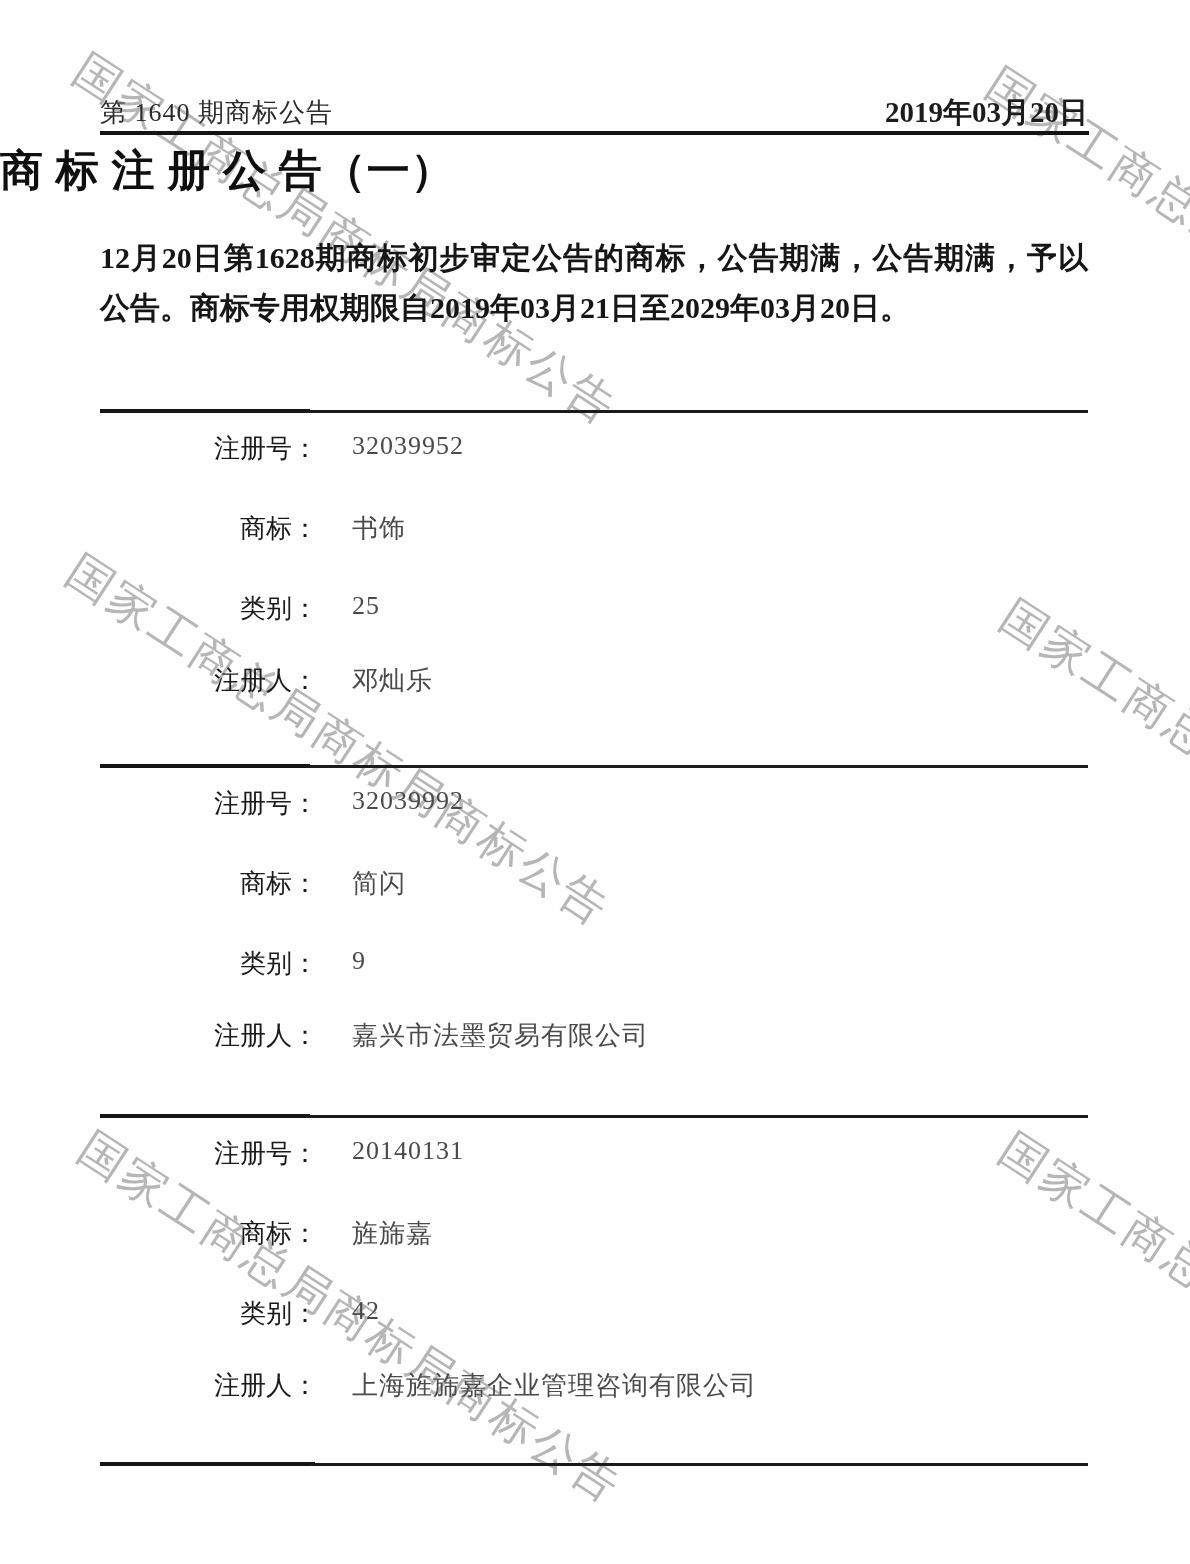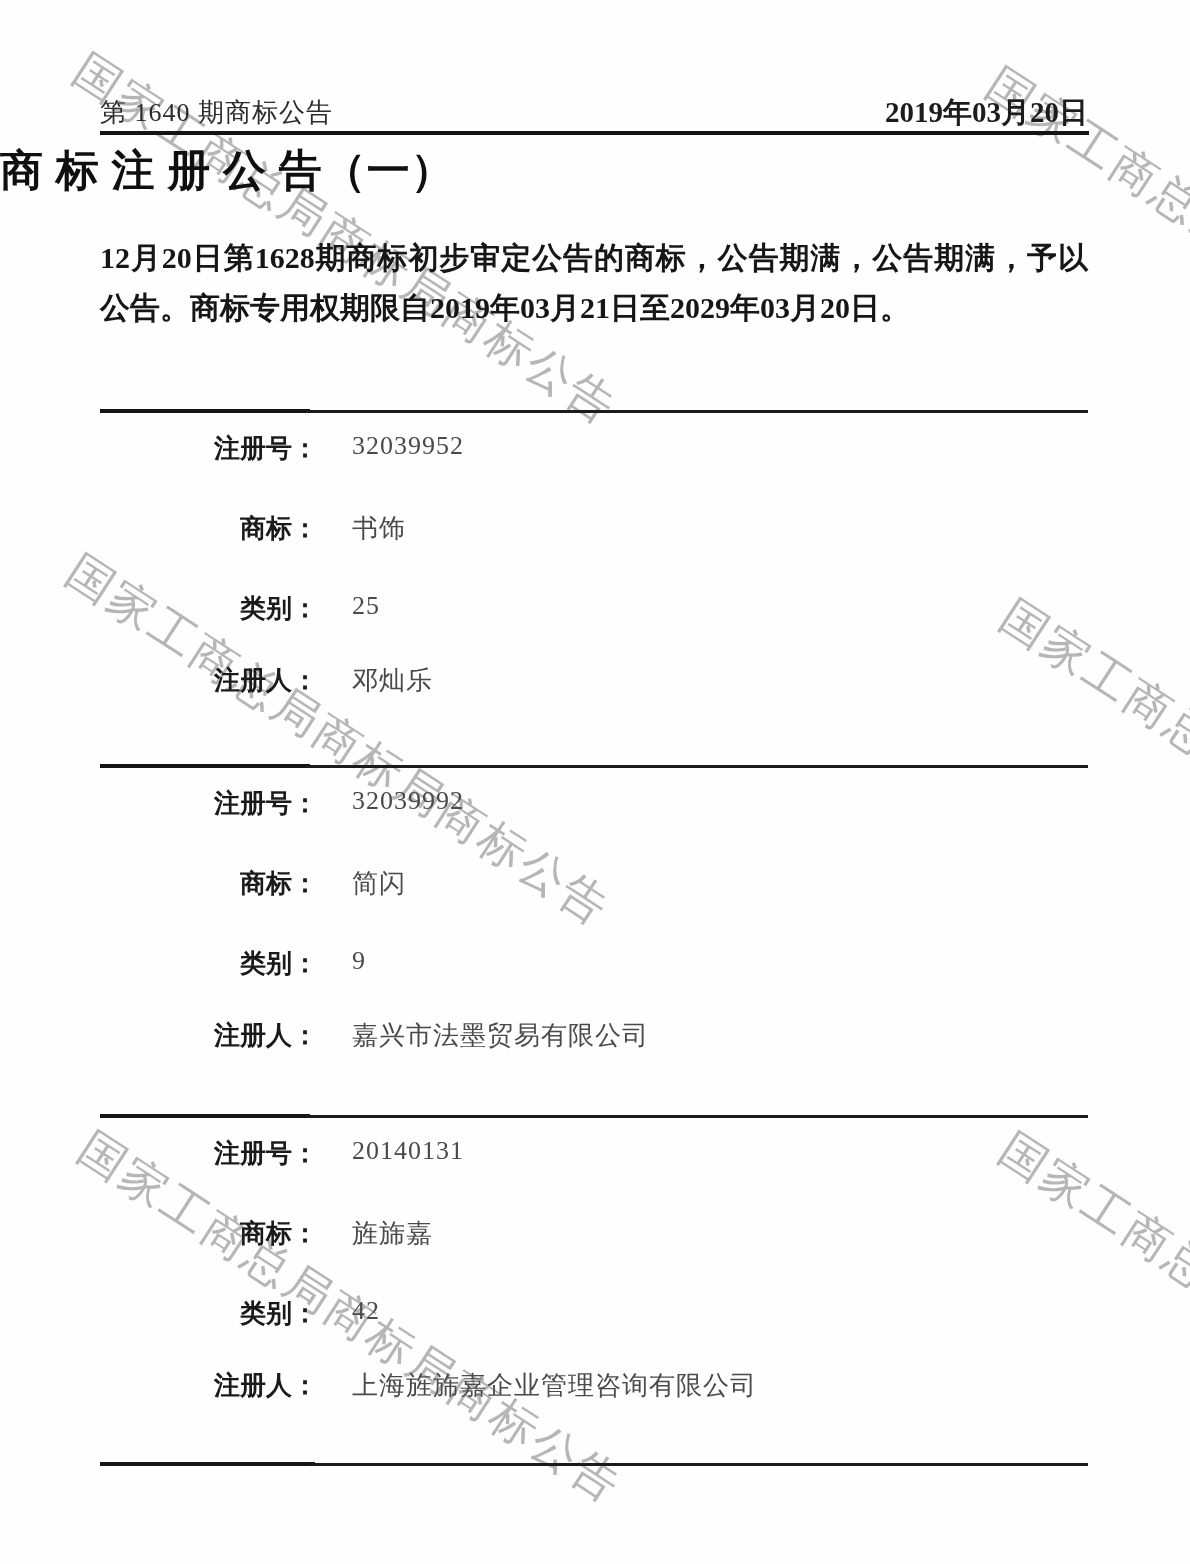--- a/index.html
+++ b/index.html
@@ -22,21 +22,21 @@
   .hdr-rule{left:100px;top:131px;width:989px;height:4px;background:#141414;}
   .title{left:0;top:142px;width:1190px;font-size:43px;font-weight:bold;color:#0f0f0f;letter-spacing:1px;}
   .intro{left:100px;top:233px;width:988px;font-size:30px;font-weight:bold;color:#161616;line-height:50px;}
   .intro .ln{width:100%;}
   .ln-just{text-align:justify;text-align-last:justify;}
   .ln-indent{text-indent:62px;}
   .record{left:0;width:1190px;height:0;}
   .rule-l{position:absolute;left:100px;top:0;width:210px;height:4px;background:#151515;}
   .rule-r{position:absolute;left:306px;top:1px;width:782px;height:3px;background:#1b1b1b;}
   .row{position:absolute;left:100px;width:988px;height:36px;font-size:26px;}
-  .lbl{position:absolute;left:0;top:0;width:218px;text-align:right;font-weight:bold;color:#1a1a1a;}
+  .lbl{position:absolute;left:0;top:0;width:218px;text-align:right;font-weight:normal;color:#1a1a1a;}
   .val{position:absolute;left:252px;top:0;color:#4a4a4a;letter-spacing:1px;}
   .r-top-22{top:22px}.r-top-102{top:102px}.r-top-182{top:182px}.r-top-254{top:254px}
   .bottom-rule{left:0;top:1462px;width:1190px;height:0;}
 </style>
 </head>
 <body>
 
 <div class="page">
 
   <span class="wm" style="left:95px;top:40px">国家工商总局商标局商标公告</span>

